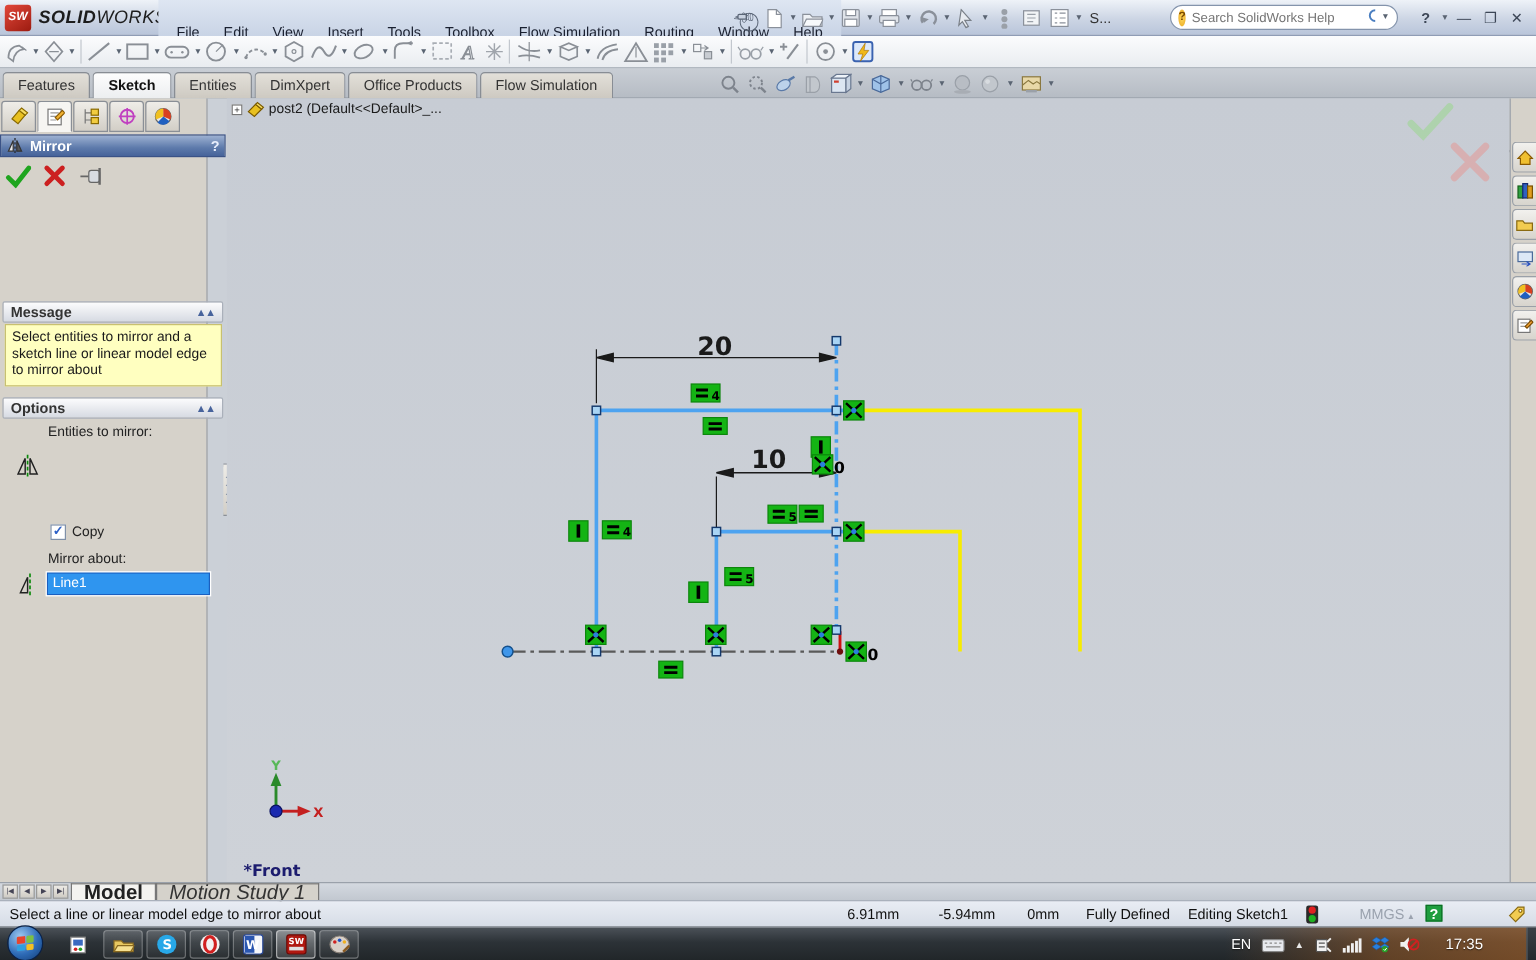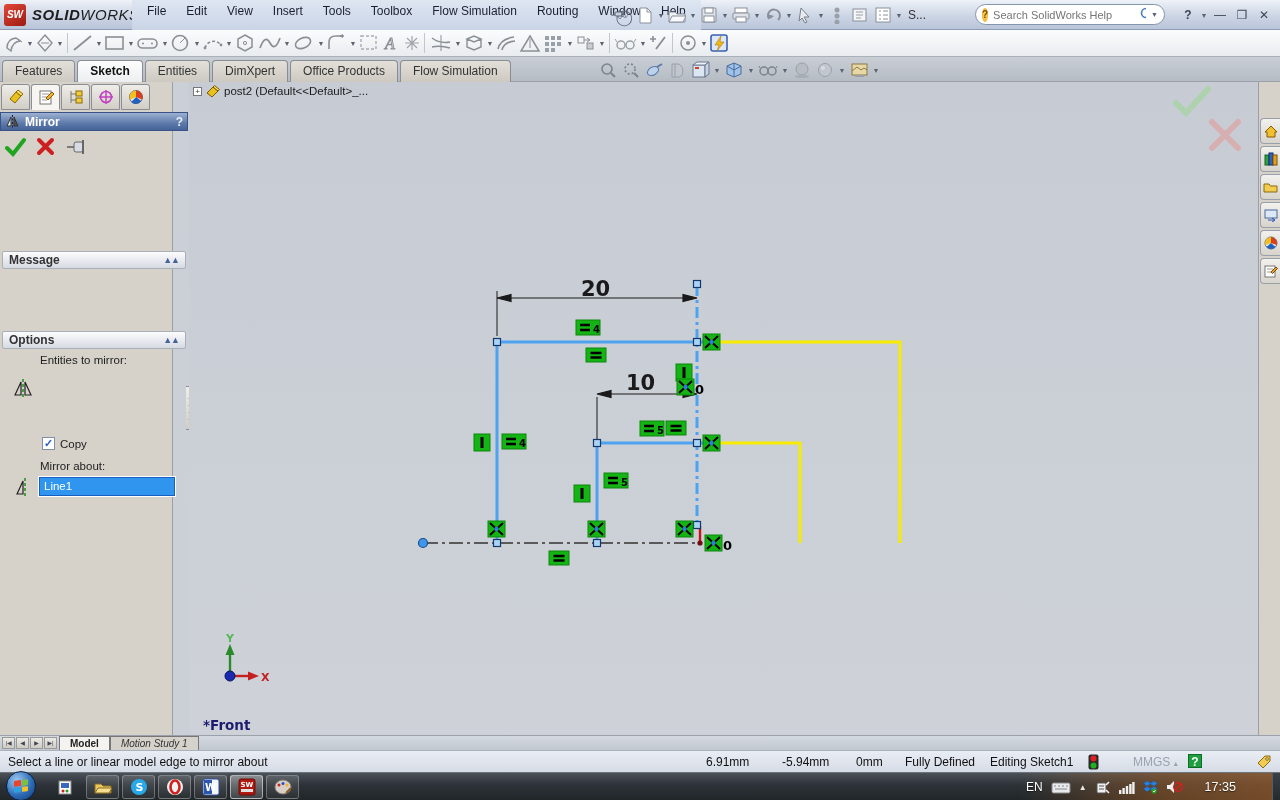--- a/index.html
+++ b/index.html
@@ -9,21 +9,21 @@
   #root { position:relative; width:1280px; height:800px; background:#cbd0d7; }
 
   
   .titlebar { left:0; top:0; width:1280px; height:30px;
     background:linear-gradient(#eef2f8, #ccd5e4 55%, #b9c5da);
     border-bottom:1px solid #8f9cb5; }
   .logo-box { left:4px; top:4px; width:22px; height:22px; background:linear-gradient(145deg,#e2483a,#9c1b10);
     border-radius:3px; color:#fff; font-weight:bold; font-size:10px; text-align:center; line-height:22px; font-style:italic;}
   .brand { left:32px; top:6px; font-size:15px; letter-spacing:.5px; color:#1c1c1c; font-style:italic;}
   .brand b { font-weight:bold; } .brand span { font-weight:normal; }
-  .menubar { left:132px; top:0; height:38px; display:flex; align-items:flex-start; gap:2px;
+  .menubar { left:132px; top:0; height:38px; display:flex; align-items:flex-end; gap:2px;
     background:linear-gradient(#dee6f2,#c3cfe2); padding:0 6px; }
   .menubar .mi { padding:4px 9px; color:#1a2030; font-size:12px; cursor:default; }
   .pin-glyph { font-size:13px; color:#5a6576; transform:rotate(40deg); display:inline-block; }
   .qat { left:634px; top:3px; height:24px; display:flex; align-items:center; gap:1px; }
   .qat .qi { width:22px; height:22px; display:flex; align-items:center; justify-content:center; }
   .caret { font-size:7px; color:#5a6472; width:8px; text-align:center;}
   .sdots { color:#333; font-size:12px; padding:0 4px; }
   .searchbox { left:975px; top:4px; width:190px; height:21px; background:#fff; border:1px solid #8494ac;
     border-radius:11px; display:flex; align-items:center; padding:0 6px; gap:5px; }
   .searchbox .qmark { width:14px; height:14px; border-radius:50%; background:radial-gradient(#ffd95e,#e8a51d);
@@ -96,21 +96,21 @@
   .taskpane { left:1258px; top:82px; width:22px; height:653px; background:#d6d2ca; border-left:1px solid #9aa0a8; }
   .tptab { position:absolute; left:1px; width:20px; height:26px; background:linear-gradient(#f2f1ee,#d7d4cd);
     border:1px solid #9aa0a8; border-right:none; border-radius:4px 0 0 4px; display:flex; align-items:center; justify-content:center;}
 
   
   .bottombar { left:0; top:735px; width:1280px; height:15px; background:linear-gradient(#d4d9e0,#c2c8d0);
     border-top:1px solid #9aa1aa; display:flex; align-items:flex-end; }
   .navbtns { display:flex; gap:1px; padding:1px 2px; }
   .nb { width:13px; height:12px; background:linear-gradient(#eceae5,#cfccc4); border:1px solid #9a9a98;
     font-size:6px; color:#445; text-align:center; line-height:11px; }
-  .mtab { height:14px; padding:0 10px; font-size:10px; line-height:14px; border:1px solid #777; border-bottom:none; }
+  .mtab { height:14px; padding:0 10px; font-size:17px; line-height:14px; border:1px solid #777; border-bottom:none; }
   .mtab.active { background:#f4f3f0; font-weight:bold; }
   .mtab.idle { background:#d5d2cb; color:#333;font-style:italic; }
 
   
   .statusbar { left:0; top:750px; width:1280px; height:22px; background:linear-gradient(#e9edf4,#d6dce6);
     border-top:1px solid #aab1bc; font-size:12px; color:#111; }
   .statusbar .sitem { position:absolute; top:4px; }
   .grn-q { background:#1e9e3e; color:#fff; font-weight:bold; width:14px; height:14px; text-align:center; line-height:14px; border:1px solid #0c6e26;}
 
   
@@ -576,20 +576,21 @@
           <line x1="1" y1="9" x2="8" y2="9" stroke="#666" stroke-width="1.6"></line>
           <rect x="8" y="4" width="9" height="10" rx="2" fill="#d8dce2" stroke="#666"></rect>
           <line x1="17" y1="2" x2="17" y2="16" stroke="#666" stroke-width="2"></line>
         </svg>
     </div>
 
     <div class="abs grouphdr" style="top:169px;">
       <span>Message</span>
       <span class="chev">▲▲</span>
     </div>
+    <div class="abs msgbox">Select entities to mirror and a sketch line or linear model edge to mirror about</div>
 
     <div class="abs grouphdr" style="top:249px;">
       <span>Options</span>
       <span class="chev">▲▲</span>
     </div>
 
     <div class="abs lbl" style="left:40px; top:272px;">Entities to mirror:</div>
     <svg class="abs" style="left:13px; top:295px;" width="20" height="22">
         <path d="M2,18 l6,-13 v13 z" fill="none" stroke="#222" stroke-width="1.2"></path>
         <path d="M18,18 l-6,-13 v13 z" fill="none" stroke="#222" stroke-width="1.2"></path>

